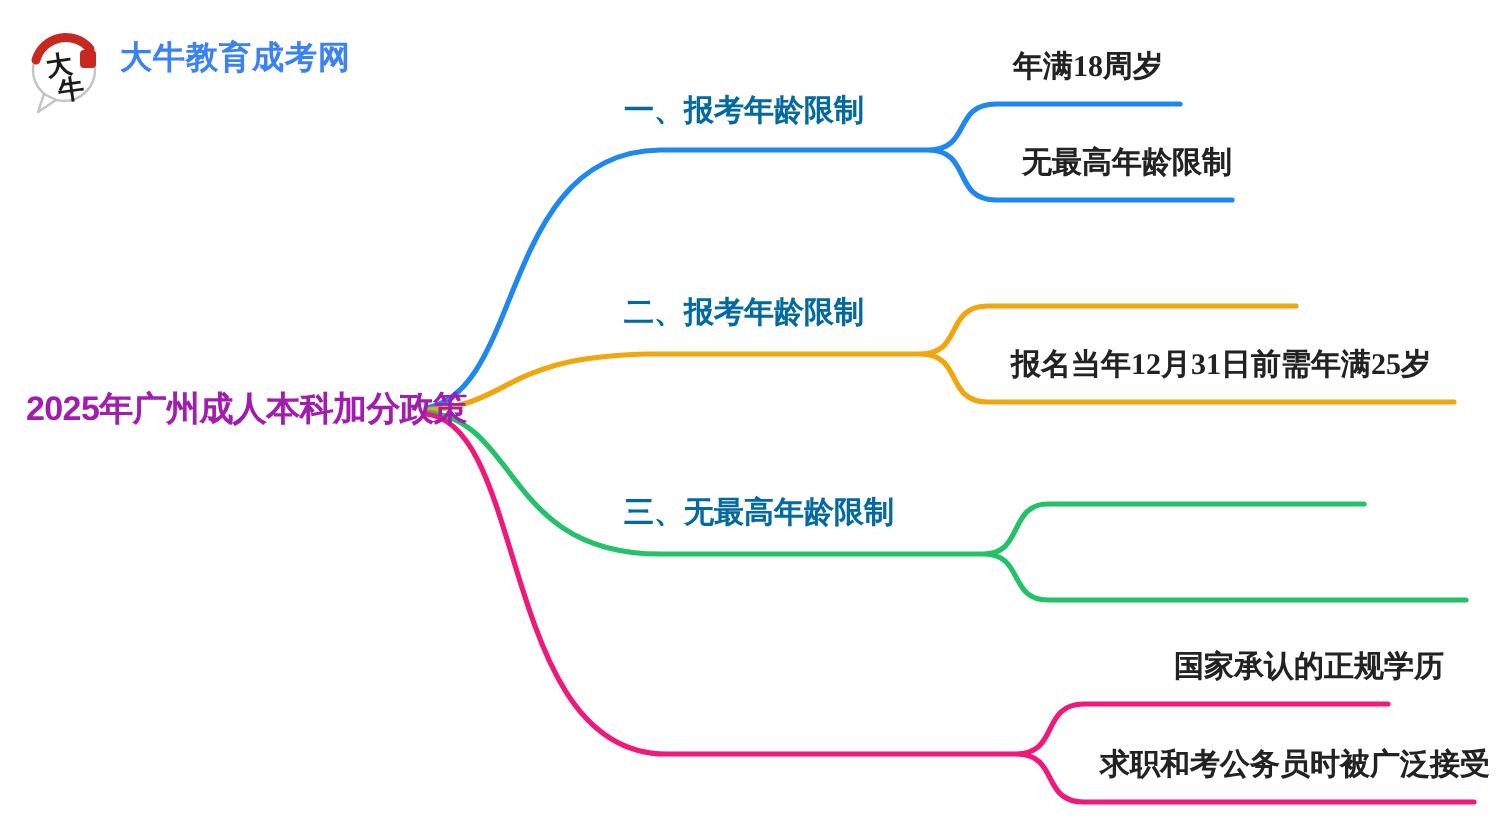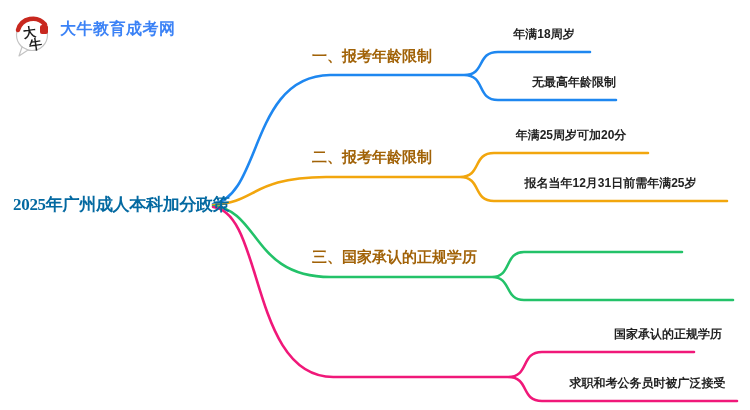--- a/index.html
+++ b/index.html
@@ -20,24 +20,24 @@
   .badge .seal{position:absolute;left:26px;top:11px;width:8px;height:9px;
     background:#c8281f;border-radius:2px;}
   .logo-title{position:absolute;left:46px;top:7px;font-size:16px;font-weight:800;
     color:#3b82f6;letter-spacing:0.5px;white-space:nowrap;}
   .logo-domain{position:absolute;left:46px;top:26px;font-size:13px;font-weight:700;
     color:#1f7b38;letter-spacing:0.3px;white-space:nowrap;
     padding-bottom:2px;border-bottom:2px solid #1f7b38;}
   
   .links{position:absolute;left:0;top:0;}
   .node{position:absolute;white-space:nowrap;}
-  .root{left:13px;top:194px;font-size:17px;font-weight:700;color:#0369a1;
-    letter-spacing:-0.3px;line-height:22px;font-family:Liberation Serif, serif;}
-  .blabel{font-size:15px;font-weight:700;color:#a16207;line-height:22px;}
-  .child{font-size:12px;font-weight:700;color:#222;line-height:22px;text-align:center;}
+  .root{left:13px;top:194px;font-size:17px;font-weight:700;color:#a21caf;
+    letter-spacing:-0.3px;line-height:22px;}
+  .blabel{font-size:15px;font-weight:700;color:#0369a1;line-height:22px;}
+  .child{font-size:15px;font-weight:700;color:#222;line-height:22px;text-align:center;font-family:Liberation Serif, serif;}
   .b1l{left:312px;top:45px;}
   .b2l{left:312px;top:146px;}
   .b3l{left:312px;top:246px;}
   .b4l{left:312px;top:346px;}
   .b1c1{left:498px;width:92px;top:23px;}
   .b1c2{left:498px;width:118px;top:71px;text-align:right;}
   .b2c1{left:494px;width:154px;top:124px;}
   .b2c2{left:494px;width:233px;top:172px;}
   .b3c1{left:524px;width:158px;top:223px;}
   .b3c2{left:524px;width:209px;top:271px;}
@@ -69,22 +69,21 @@
       <path d="M213,205 C258,202 250,178 326,177 L460,177 C482,177 472,153 494,153 L648,153 M460,177 C482,177 472,201 494,201 L727,201" stroke="#f2a60d"></path>
       <path d="M213,206 C260,210 252,278 332,277 L492,277 C512,277 504,252 524,252 L682,252 M492,277 C512,277 504,300 524,300 L733,300" stroke="#23c269"></path>
       <path d="M213,207 C264,212 250,378 334,377 L508,377 C530,377 520,352 542,352 L694,352 M508,377 C530,377 520,401 542,401 L737,401" stroke="#f01879"></path>
     </g>
   </svg>
 
   <div class="node root">2025年广州成人本科加分政策</div>
 
   <div class="node blabel b1l">一、报考年龄限制</div>
   <div class="node blabel b2l">二、报考年龄限制</div>
-  <div class="node blabel b3l">三、国家承认的正规学历</div>
+  <div class="node blabel b3l">三、无最高年龄限制</div>
 
   <div class="node child b1c1">年满18周岁</div>
   <div class="node child b1c2">无最高年龄限制</div>
-  <div class="node child b2c1">年满25周岁可加20分</div>
   <div class="node child b2c2">报名当年12月31日前需年满25岁</div>
   <div class="node child b4c1">国家承认的正规学历</div>
   <div class="node child b4c2">求职和考公务员时被广泛接受</div>
 
 </div>
 
 </body></html>

